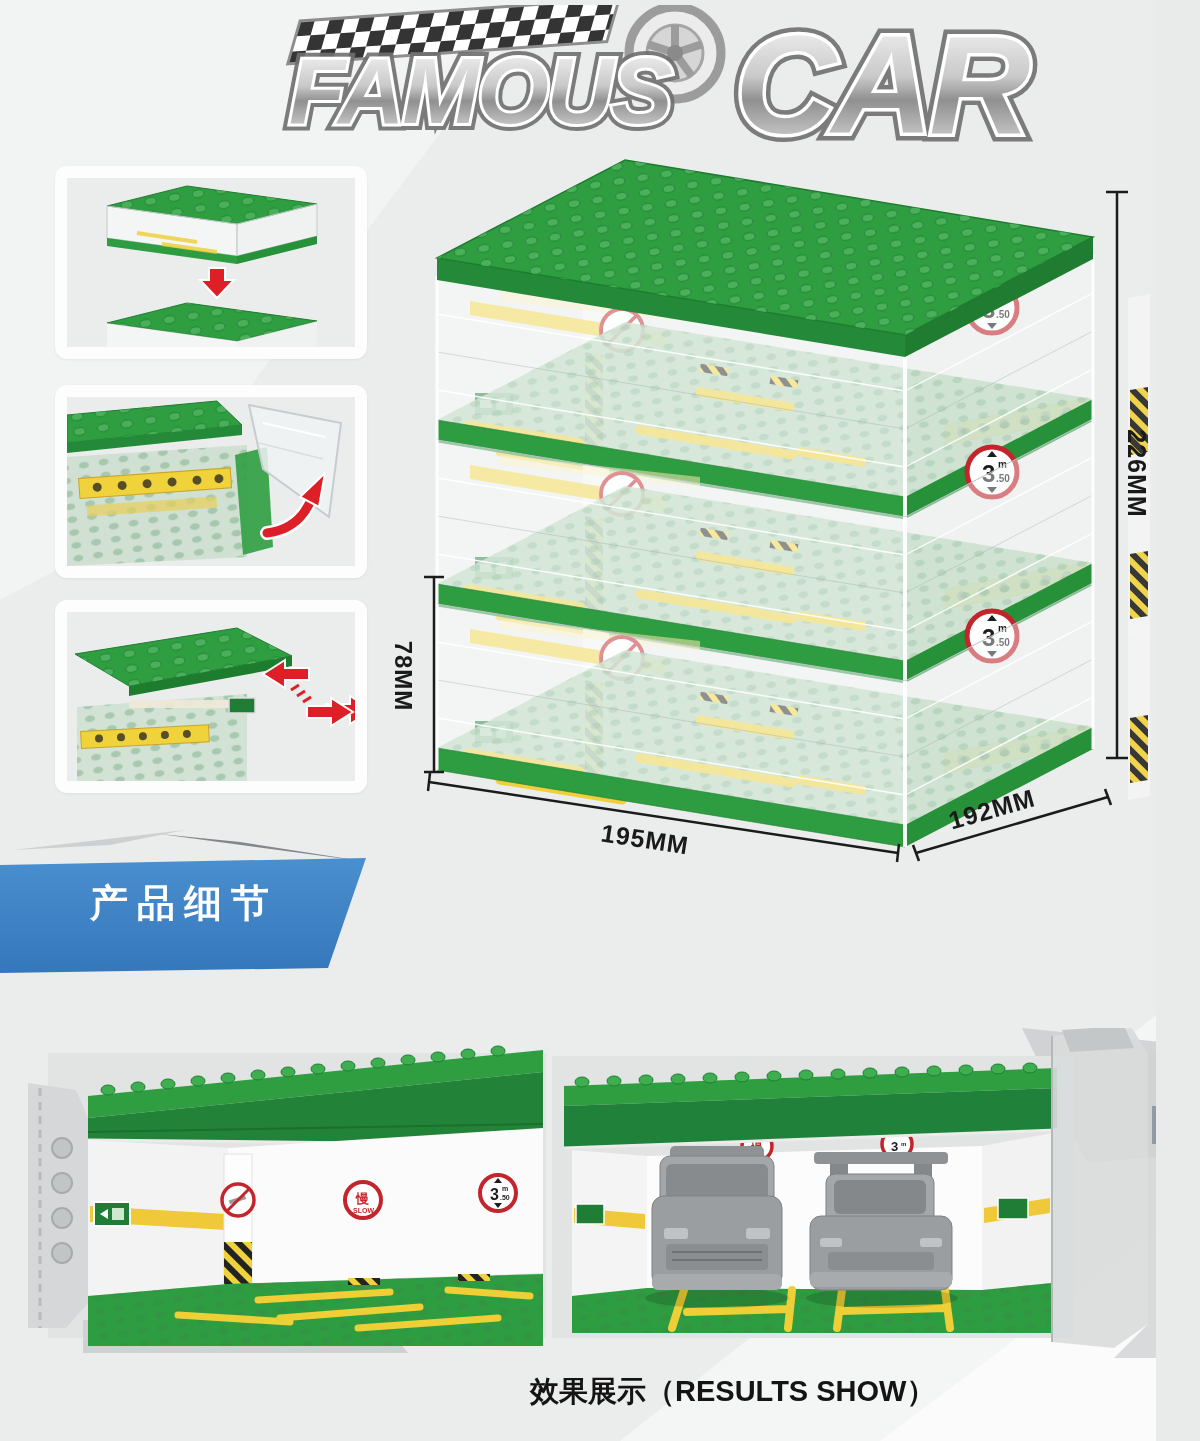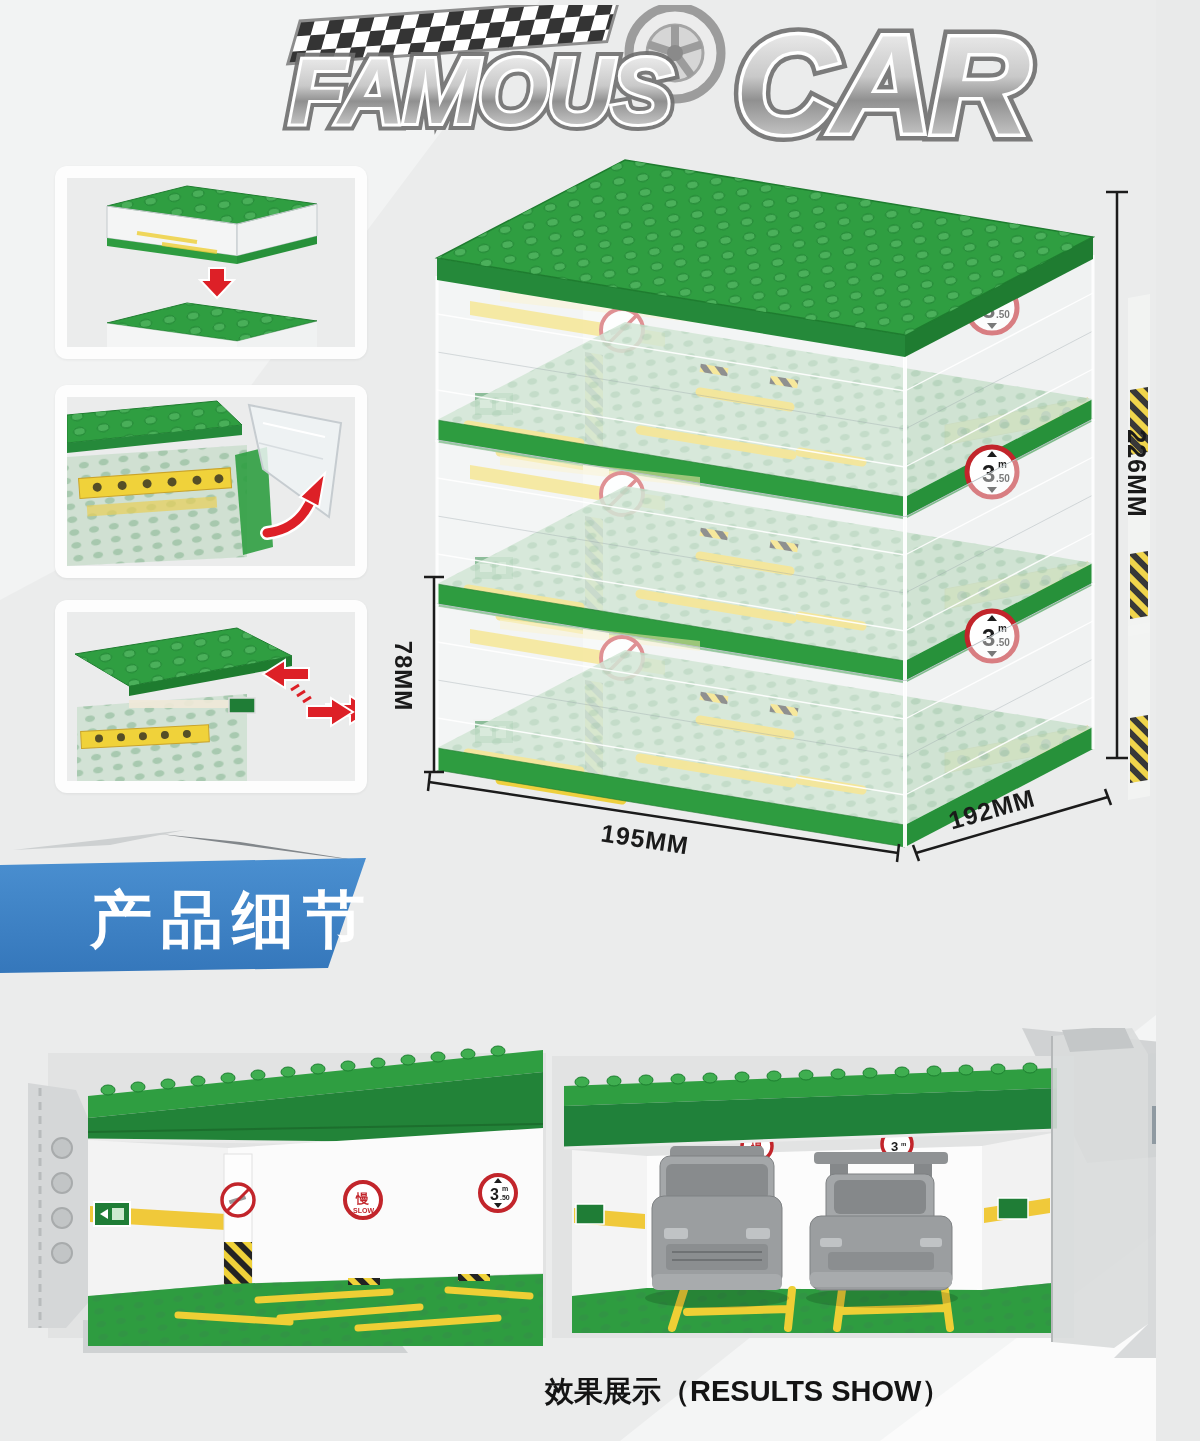--- a/index.html
+++ b/index.html
@@ -4,21 +4,21 @@
 <style>
   html,body{margin:0;padding:0;background:#e9eaea;}
   .page{position:relative;width:1156px;height:1441px;overflow:hidden;background:#ebecec;
         font-family:"Liberation Sans", sans-serif;}
   .abs{position:absolute;}
   .dim-label{position:absolute;font-weight:bold;color:#1a1a1a;font-size:25px;text-align:center;letter-spacing:1px;}
   .caption{position:absolute;font-weight:bold;color:#141414;font-size:29px;white-space:nowrap;}
   .thumb{position:absolute;left:55px;width:312px;height:193px;background:#fdfdfd;border-radius:12px;
          box-shadow:0 1px 3px rgba(0,0,0,0.06);}
   .thumb svg{position:absolute;left:12px;top:12px;}
-  .banner-title{position:absolute;left:90px;top:60px;color:#ffffff;font-weight:bold;font-size:62px;letter-spacing:9px;}
+  .banner-title{position:absolute;left:90px;top:60px;color:#ffffff;font-weight:bold;font-size:38px;letter-spacing:9px;}
   svg{display:block;}
 </style>
 </head>
 <body>
 
 <div class="page">
 
   <svg class="abs" style="left:0;top:0" width="1200" height="1441" viewBox="0 0 1200 1441">
     <defs>
       <pattern id="studs" width="24" height="15" patternUnits="userSpaceOnUse" patternTransform="rotate(-9)">
@@ -435,14 +435,14 @@
           <rect x="607" y="78" width="4" height="38"></rect>
         <rect x="614" y="78" width="4" height="38"></rect>
           <rect x="621" y="78" width="4" height="38"></rect>
         <rect x="628" y="78" width="4" height="38"></rect>
           <rect x="635" y="78" width="4" height="38"></rect>
       </g>
       <line x1="500" y1="8" x2="500" y2="314" stroke="#b5b8b9" stroke-width="2"></line>
     </g>
   </svg>
 
-  <div class="caption" style="left:545px;top:1372px">效果展示（RESULTS SHOW）</div>
+  <div class="caption" style="left:530px;top:1372px">效果展示（RESULTS SHOW）</div>
 </div>
 
 </body></html>

